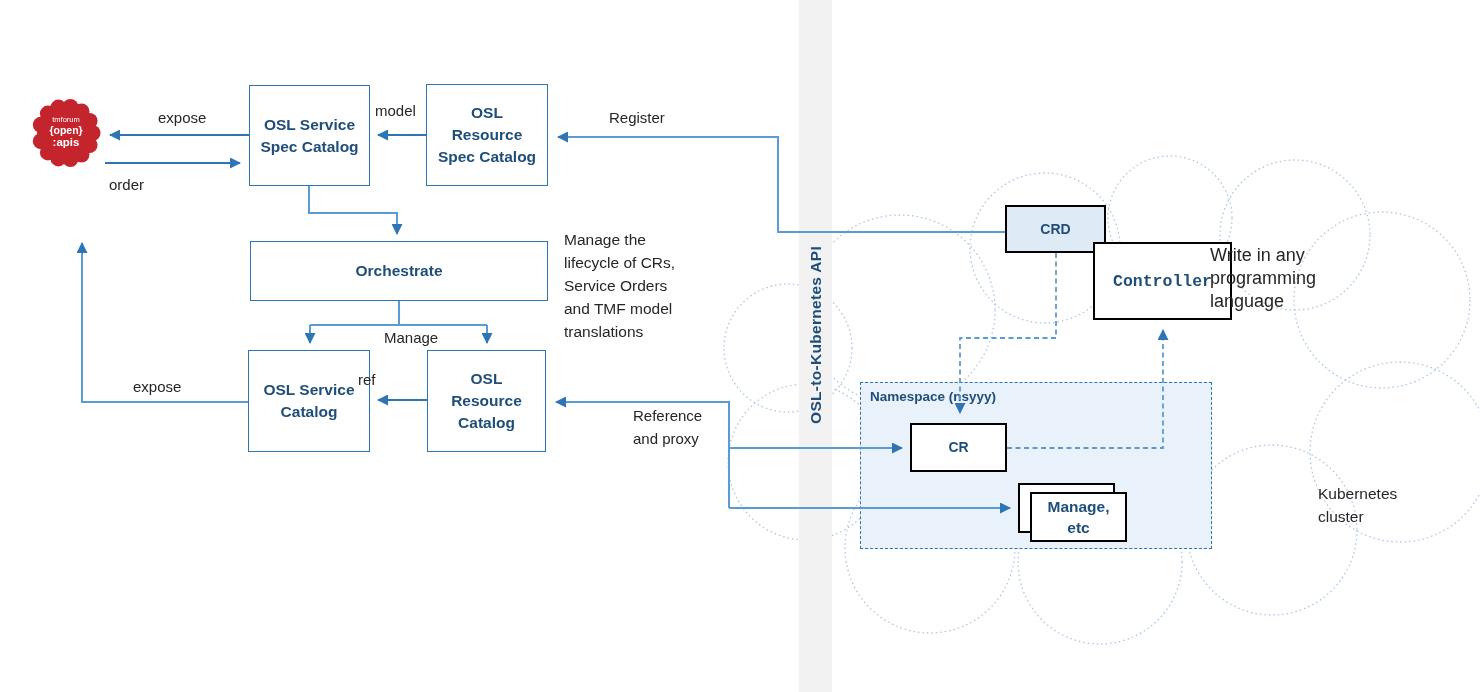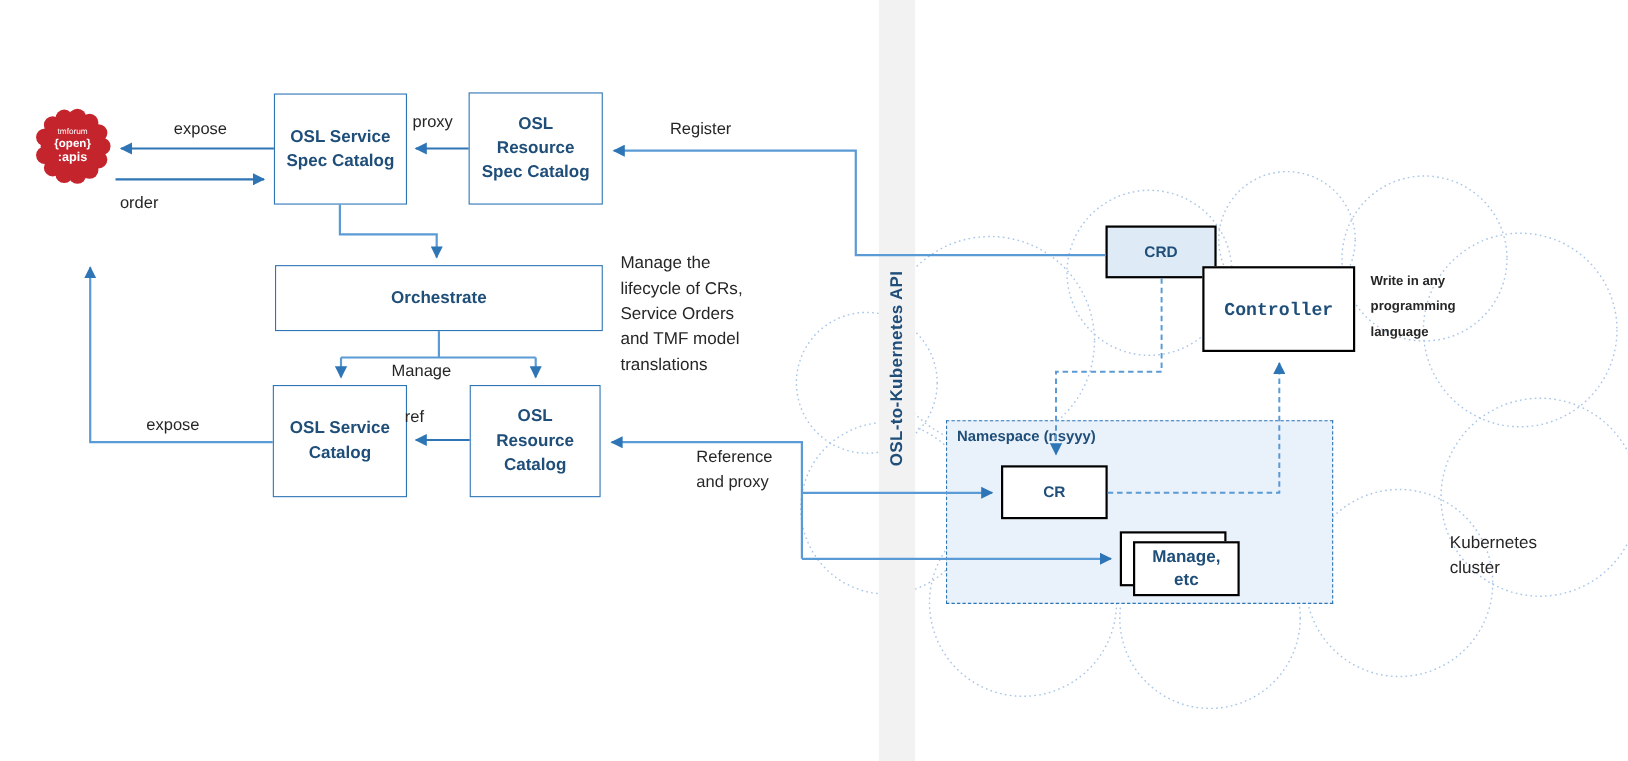--- a/index.html
+++ b/index.html
@@ -112,33 +112,33 @@
 
   <div class="blackbox fill-blue" style="left:1005px; top:205px; width:101px; height:48px; border-width:2px;">CRD</div>
   <div class="blackbox mono" style="left:1093px; top:242px; width:139px; height:78px;font-family:Liberation Mono, monospace;">Controller</div>
   <div class="blackbox" style="left:910px; top:423px; width:97px; height:49px;">CR</div>
   <div class="blackbox" style="left:1018px; top:483px; width:97px; height:50px;"></div>
   <div class="blackbox" style="left:1030px; top:492px; width:97px; height:50px; font-size:15.5px;">Manage,
 etc</div>
 
   <div class="lbl" style="left:158px; top:106px;">expose</div>
   <div class="lbl" style="left:109px; top:173px;">order</div>
-  <div class="lbl" style="left:375px; top:99px;">proxy</div>
+  <div class="lbl" style="left:375px; top:99px;">model</div>
   <div class="lbl" style="left:609px; top:106px;">Register</div>
-  <div class="lbl" style="left:356px; top:326px;">Manage</div>
-  <div class="lbl" style="left:368px; top:368px;">ref</div>
+  <div class="lbl" style="left:384px; top:326px;">Manage</div>
+  <div class="lbl" style="left:358px; top:368px;">ref</div>
   <div class="lbl" style="left:133px; top:375px;">expose</div>
   <div class="lbl center" style="left:633px; top:404px; width:96px;">Reference
 and proxy</div>
   <div class="lbl" style="left:564px; top:228px; width:175px; font-size:15.5px;">Manage the
 lifecycle of CRs,
 Service Orders
 and TMF model
 translations</div>
-  <div class="lbl" style="left:1246px; top:244px; width:170px; font-size:12px;font-weight:bold;">Write in any
+  <div class="lbl" style="left:1210px; top:244px; width:170px; font-size:18px;">Write in any
 programming
 language</div>
   <div class="lbl" style="left:1318px; top:482px; width:120px; font-size:15.5px;">Kubernetes
 cluster</div>
 
   <svg class="layer" viewBox="0 0 1480 692">
     <defs>
       <marker id="mDark" markerUnits="userSpaceOnUse" markerWidth="12" markerHeight="11" refX="10" refY="5.5" orient="auto">
         <path class="mfill" d="M0,0 L11,5.5 L0,11 z"></path>
       </marker>

